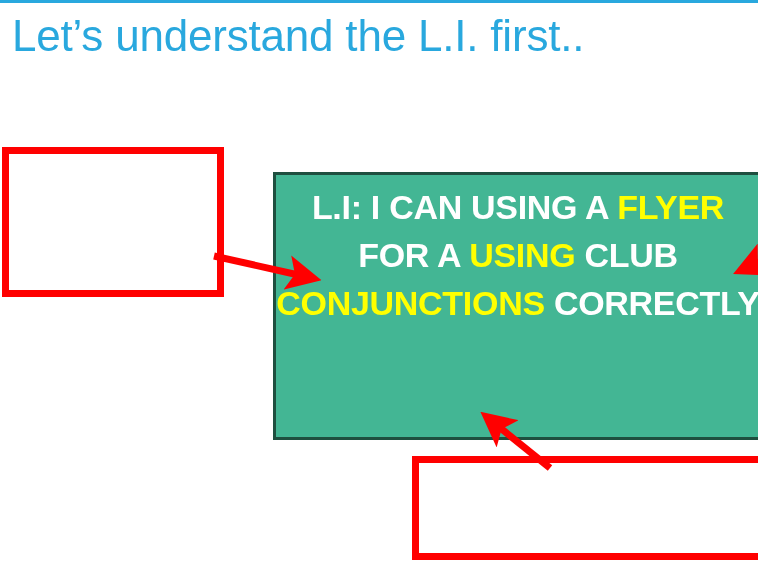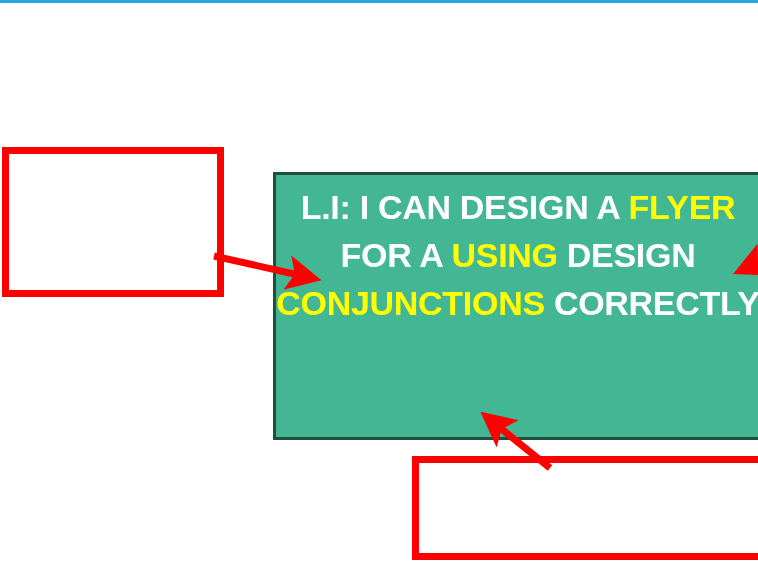--- a/index.html
+++ b/index.html
@@ -120,23 +120,24 @@
     pointer-events: none;
   }
 </style>
 </head>
 <body>
 
 <div id="slide">
 
   <div id="top-rule"></div>
 
+  <div id="slide-title">Let’s understand the L.I. first..</div>
 
   <div id="li-box">
-    <div id="li-text"><span>L.I: I CAN DESIGN A </span><span class="hl">FLYER</span><span> FOR A </span><span class="hl">USING</span><span> DESIGN </span><span class="hl">CONJUNCTIONS</span><span> CORRECTLY</span></div>
+    <div id="li-text"><span>L.I: I CAN USING A </span><span class="hl">FLYER</span><span> FOR A </span><span class="hl">USING</span><span> CLUB </span><span class="hl">CONJUNCTIONS</span><span> CORRECTLY</span></div>
   </div>
 
   <div class="callout" id="callout-flyer">
     <div class="callout-text"></div>
   </div>
 
   <div class="callout" id="callout-bullets">
     <div class="callout-text"></div>
   </div>
 

